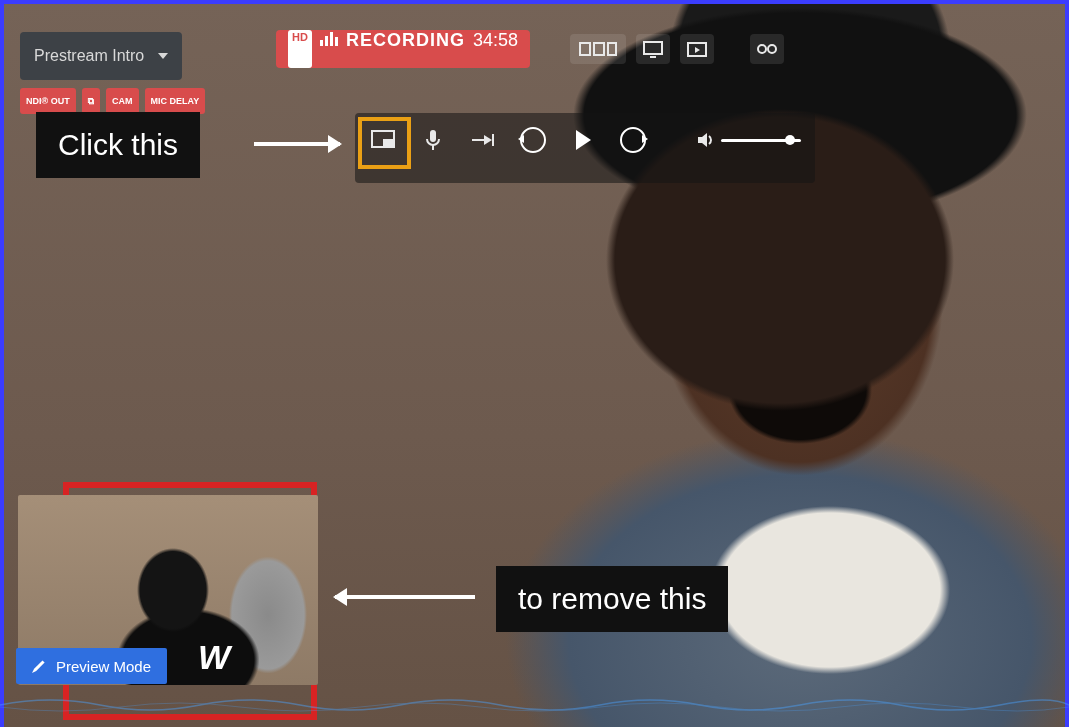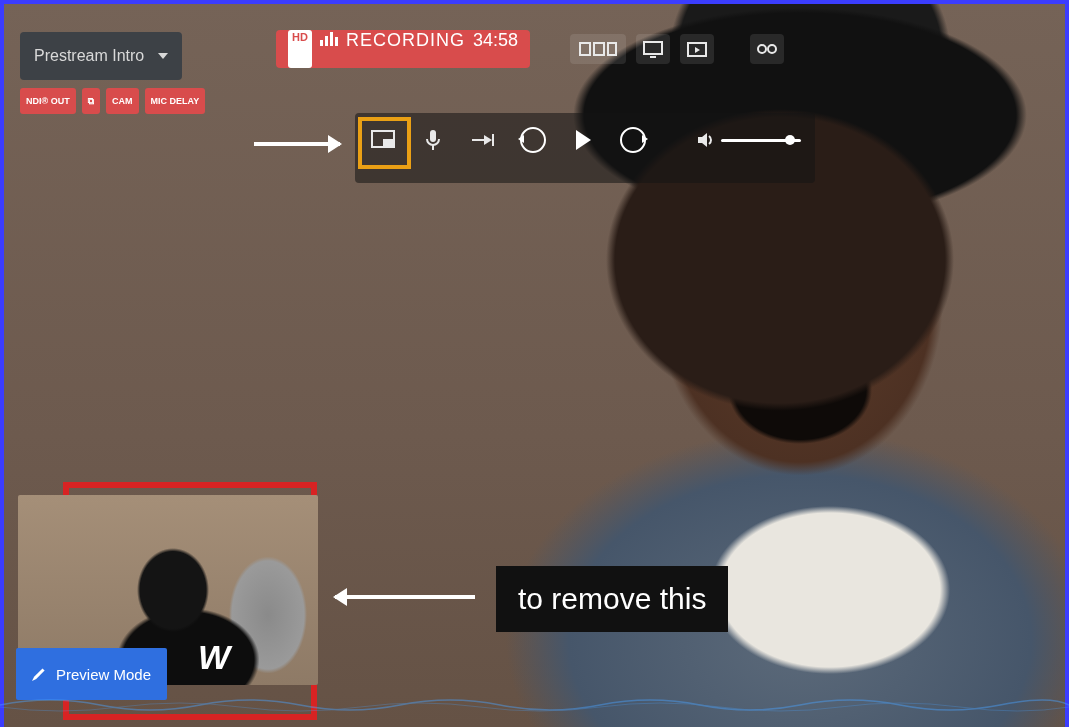--- a/index.html
+++ b/index.html
@@ -28,21 +28,21 @@
   
   .chips{position:absolute;left:20px;top:88px;display:flex;gap:6px;}
   .chip{display:flex;align-items:center;justify-content:center;height:26px;padding:0 6px;background:#d84c4c;color:#fff;font-size:9px;font-weight:700;border-radius:3px;}
   
   .rec-pill{position:absolute;left:276px;top:30px;height:38px;padding:0 12px;background:#d84c4c;color:#fff;border-radius:4px;display:flex;gap:8px;font-size:18px;}
   .hd{background:#fff;color:#d84c4c;font-size:11px;font-weight:800;border-radius:3px;padding:1px 4px;}
   .bars{display:flex;gap:2px;align-items:flex-end;height:16px;}
   .bars span{width:3px;background:#fff;display:block}
   .bars span:nth-child(1){height:6px}.bars span:nth-child(2){height:10px}
   .bars span:nth-child(3){height:14px}.bars span:nth-child(4){height:9px}
-  .rec-label{font-weight:400;letter-spacing:1px}
+  .rec-label{font-weight:700;letter-spacing:1px}
   .rec-time{font-weight:500}
   
   .hdr-group{position:absolute;left:570px;top:34px;display:flex;gap:10px;align-items:center;}
   .hdr-btn{height:30px;width:34px;background:rgba(255,255,255,.1);border-radius:4px;display:flex;align-items:center;justify-content:center;color:#ddd;}
   .hdr-btn.group{width:56px}
   .hdr-spacer{width:16px}
   
   .player{position:absolute;left:355px;top:113px;width:460px;height:70px;background:rgba(20,20,20,.55);border-radius:4px;color:#e9e9e9;}
   .p-row{position:absolute;left:14px;right:14px;top:12px;height:30px;display:flex;align-items:center;gap:22px;}
   .p-btn{width:28px;height:28px;display:flex;align-items:center;justify-content:center;}
@@ -73,21 +73,21 @@
     background:
       radial-gradient(ellipse 60px 70px at 155px 95px,#141414 0%,#141414 55%,transparent 60%),  
       radial-gradient(ellipse 110px 80px at 170px 165px,#0d0d0d 0%,#0d0d0d 60%,transparent 65%),
       radial-gradient(ellipse 60px 90px at 250px 120px,#8a8a8a 0%,#9a9a9a 60%,transparent 65%), 
       linear-gradient(180deg,#a58f78 0%,#8e7a66 100%);
   }
   .thumb .letter{position:absolute;left:180px;bottom:8px;color:#fff;font-size:34px;font-weight:800;font-style:italic}
   
   .hl.red{border:6px solid #d82323;left:63px;top:482px;width:242px;height:226px}
   
-  .preview{position:absolute;left:16px;top:648px;height:36px;padding:8px 16px;background:#2f6fe0;color:#fff;display:flex;align-items:center;gap:10px;font-size:15px;border-radius:2px}
+  .preview{position:absolute;left:16px;top:648px;height:36px;padding:0 16px;background:#2f6fe0;color:#fff;display:flex;align-items:center;gap:10px;font-size:15px;border-radius:2px}
   .pencil{width:14px;height:14px;background:#fff;clip-path:polygon(0 100%,15% 70%,75% 10%,90% 25%,30% 85%);}
   
   .wave{position:absolute;left:0;right:0;bottom:8px;height:28px;opacity:.45}
   .wave svg{width:100%;height:100%}
   
   svg{display:block}
   .icon-stroke{stroke:#e9e9e9;stroke-width:2;fill:none}
 </style>
 </head>
 <body>
@@ -190,20 +190,23 @@
         <div class="vol-track">
             <div class="vol-thumb"></div>
           </div>
       </div>
     </div>
   </div>
 
   <div class="hl orange"></div>
   <div class="hl red"></div>
 
+  <div class="callout" style="left:36px;top:112px">
+    <span>Click this</span>
+  </div>
   <div class="arrow" style="left:254px;top:142px;width:86px"></div>
 
 
   <div class="thumb-wrap">
     <div class="thumb">
       <span class="letter">W</span>
     </div>
   </div>
 
   <div class="callout" style="left:496px;top:566px">

